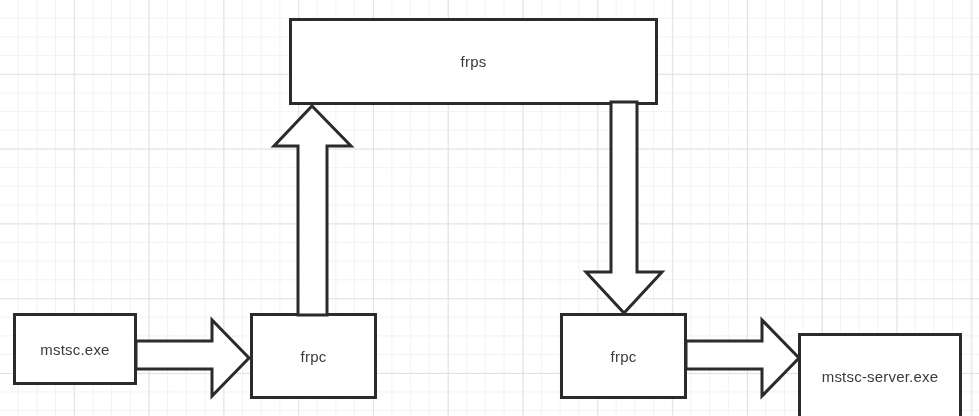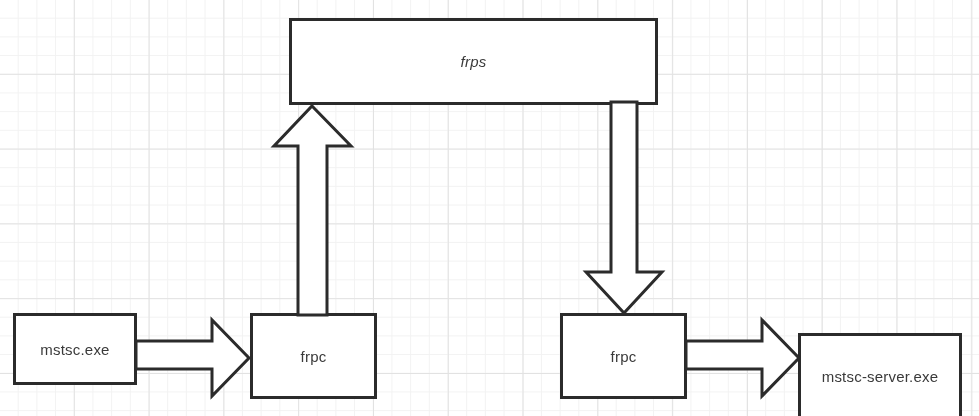--- a/index.html
+++ b/index.html
@@ -52,21 +52,21 @@
     stroke: #2b2b2b;
     stroke-width: 3;
     stroke-linejoin: miter;
   }
 </style>
 </head>
 <body>
 
 <div id="canvas">
 
-  <div class="node" style="left:289px; top:18px; width:369px; height:87px;font-style:italic;">
+  <div class="node" style="left:289px; top:18px; width:369px; height:87px;">
     <span class="node-label">frps</span>
   </div>
 
   <div class="node" style="left:13px; top:313px; width:124px; height:72px;">
     <span class="node-label">mstsc.exe</span>
   </div>
 
   <div class="node" style="left:250px; top:313px; width:127px; height:86px;">
     <span class="node-label">frpc</span>
   </div>

